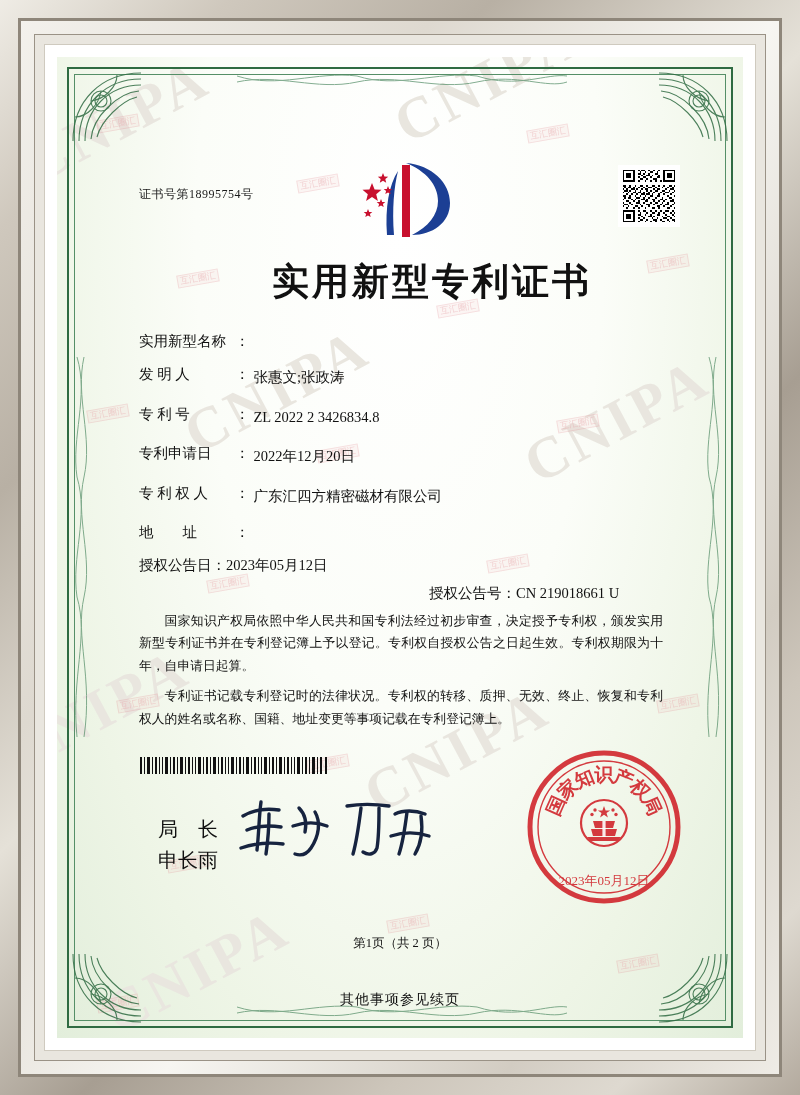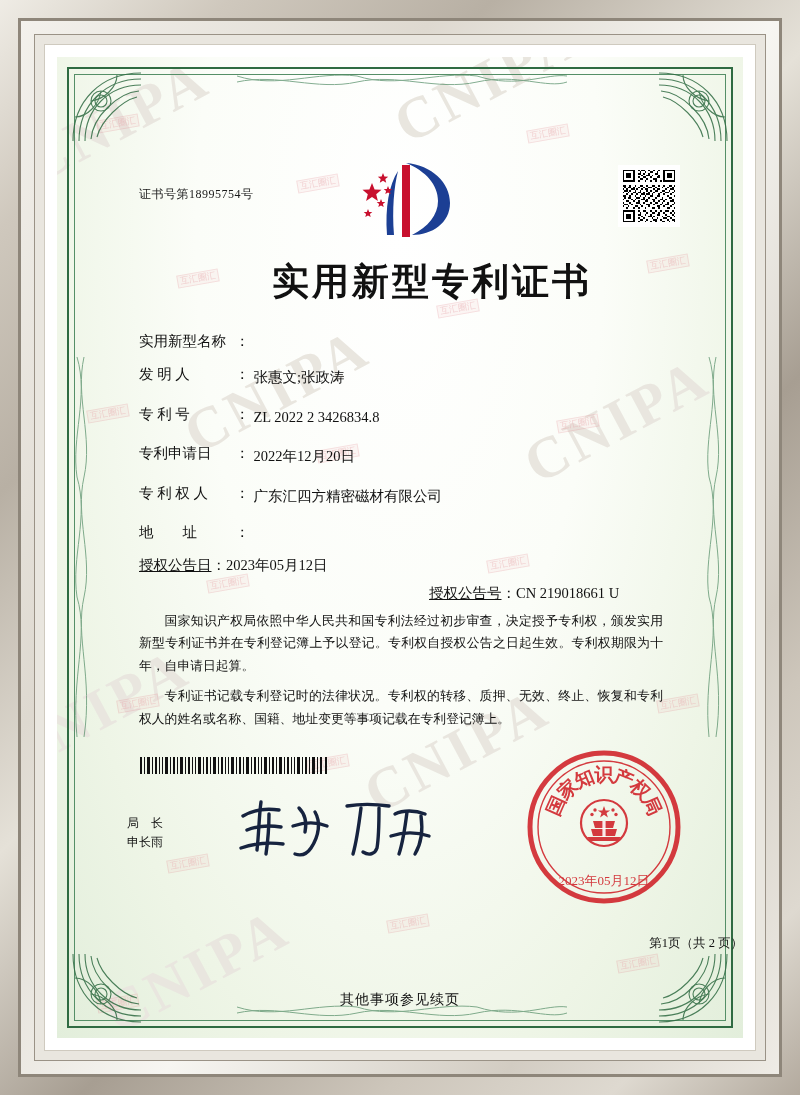--- a/index.html
+++ b/index.html
@@ -201,21 +201,21 @@
     display: flex;
     align-items: flex-start;
     margin-bottom: 4px;
   }
   .pubrow .left {
     width: 290px;
     flex: 0 0 290px;
     display: flex;
   }
   .pubrow .right { display: flex; margin-top: 28px; }
-  .pub-lbl { white-space: nowrap; text-decoration: underline; }
+  .pub-lbl { white-space: nowrap; }
 
   .paras {
     position: absolute;
     left: 82px; top: 553px;
     width: 524px;
     font-size: 12.8px;
     line-height: 1.75;
     color: #111;
     text-align: justify;
   }
@@ -231,37 +231,37 @@
   }
 
   .seal {
     position: absolute;
     right: 55px; top: 686px;
     width: 168px; height: 168px;
   }
 
   .sign-block {
     position: absolute;
-    left: 70px; top: 757px;
-    font-size: 12px;
+    left: 101px; top: 757px;
+    font-size: 20px;
     color: #111;
     line-height: 1.55;
   }
 
   .signature {
     position: absolute;
     left: 178px; top: 735px;
     width: 210px; height: 70px;
   }
 
   .page-no {
     position: absolute;
     left: 0; top: 878px;
     width: 686px;
-    text-align: right;
+    text-align: center;
     font-size: 12.5px;
     color: #111;
   }
 
   .footnote {
     position: absolute;
     left: 0; top: 918px;
     width: 686px;
     text-align: center;
     font-size: 14px;

